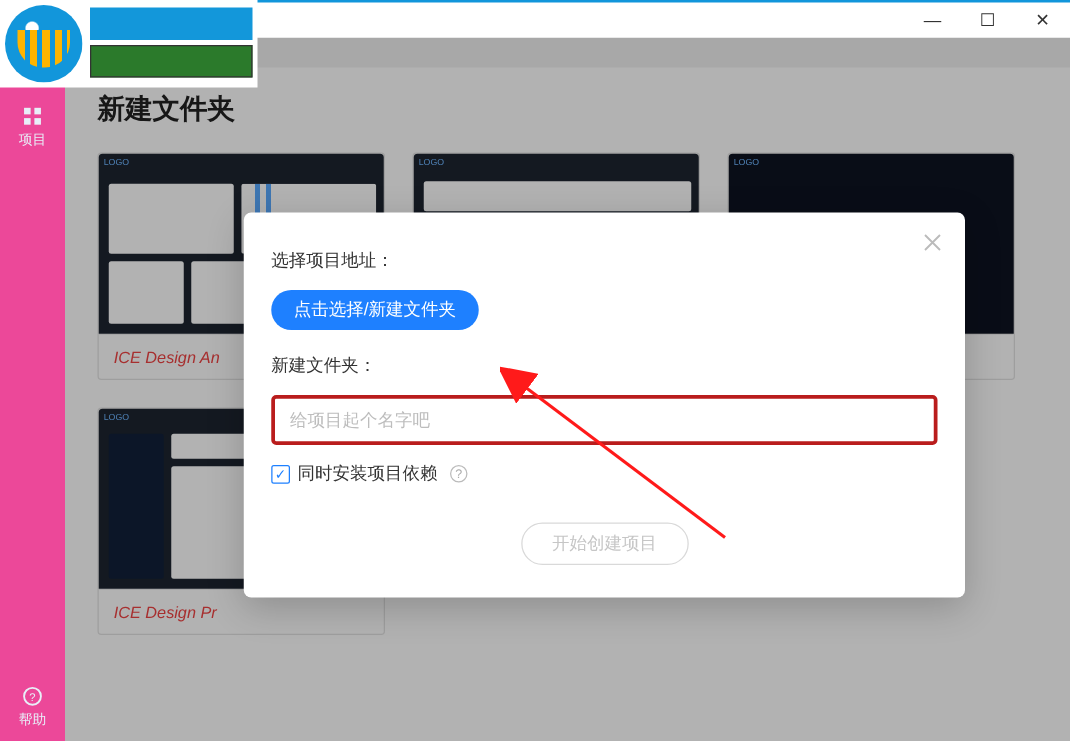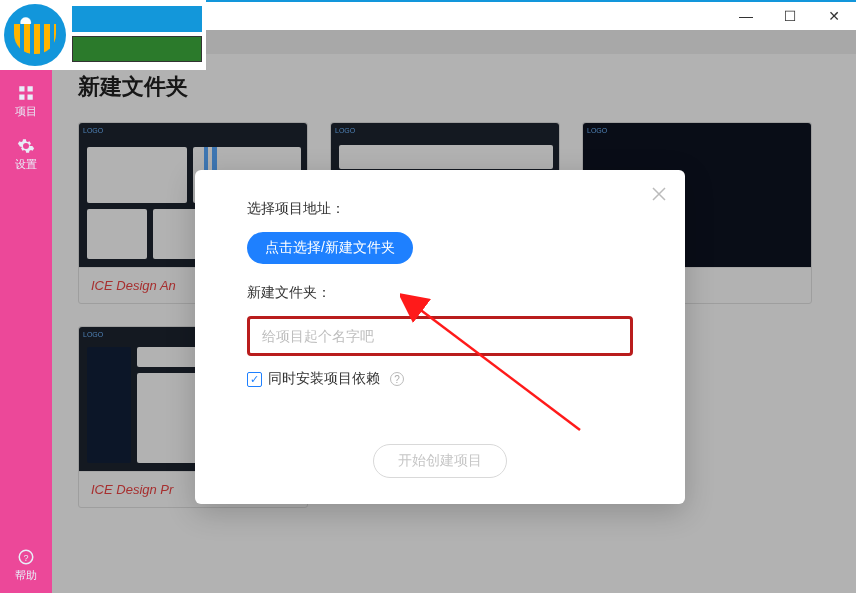--- a/index.html
+++ b/index.html
@@ -34,31 +34,31 @@
   .card { width: 230px; border: 1px solid #e3e3e3; border-radius: 3px; background: #fff; }
   .thumb { height: 144px; background: #1d2530; border-radius: 3px 3px 0 0; position: relative; overflow: hidden; }
   .thumb .bar { position:absolute; top:4px; left:4px; font-size:7px; color:#6fb5ff; }
   .thumb .panel { position:absolute; background:#fff; border-radius:2px; }
   .card-label { padding: 10px 12px; font-size: 13px; color: #ef4444; border-top: 1px solid #eee; font-style: italic; }
 
   
   .dim { position: absolute; inset: 0; background: rgba(0,0,0,0.30); }
 
   
-  .modal { position: absolute; left: 195px; top: 170px; width: 490px; background: #fff; border-radius: 6px; box-shadow: 0 8px 30px rgba(0,0,0,0.2); padding: 30px 52px 26px; }
+  .modal { position: absolute; left: 195px; top: 170px; width: 577px; background: #fff; border-radius: 6px; box-shadow: 0 8px 30px rgba(0,0,0,0.2); padding: 30px 22px 26px; }
   .modal .close { position:absolute; top:14px; right:16px; width:20px; height:20px; cursor:pointer; color:#bbb; font-size:18px; display:flex; align-items:center; justify-content:center; }
   .modal .label { font-size: 14px; color: #333; margin-bottom: 14px; }
   .btn-primary { display:inline-block; background:#1e80ff; color:#fff; font-size:14px; padding:7px 18px; border-radius:16px; border:none; cursor:pointer; }
   .section-gap { height: 20px; }
   .text-input { width: 100%; border:3px solid #b91c1c; border-radius:4px; padding:9px 12px; font-size:14px; color:#333; outline:none; }
   .text-input::placeholder { color:#bdbdbd; }
   .chk-row { display:flex; align-items:center; gap:6px; margin-top:14px; font-size:14px; color:#333; }
   .chk { width:15px; height:15px; border:1.3px solid #1e80ff; border-radius:2px; display:flex; align-items:center; justify-content:center; color:#1e80ff; font-size:11px; cursor:pointer; }
   .help-ic { width:14px; height:14px; border:1px solid #bbb; border-radius:50%; display:inline-flex; align-items:center; justify-content:center; font-size:10px; color:#aaa; margin-left:4px; }
-  .modal-footer { text-align:center; margin-top: 56px; }
+  .modal-footer { text-align:center; margin-top: 30px; }
   .btn-ghost { display:inline-block; border:1px solid #d9d9d9; color:#c6c6c6; background:#fff; font-size:14px; padding:7px 24px; border-radius:18px; cursor:default; }
 
   
   .arrow { position:absolute; left: 400px; top: 290px; pointer-events:none; z-index: 50; }
 </style>
 </head>
 <body>
 
 <div class="titlebar">
   <div class="btn">—</div>
@@ -78,26 +78,20 @@
 
   <div class="sidebar">
     <div class="side-item">
       <svg viewBox="0 0 24 24">
           <rect x="3" y="3" width="7" height="7"></rect>
           <rect x="14" y="3" width="7" height="7"></rect>
           <rect x="3" y="14" width="7" height="7"></rect>
           <rect x="14" y="14" width="7" height="7"></rect>
         </svg>
       <span>项目</span>
-    </div>
-    <div class="side-item">
-      <svg viewBox="0 0 24 24">
-          <path d="M12 8a4 4 0 100 8 4 4 0 000-8zm9 4a7 7 0 01-.1 1.2l2 1.6-2 3.4-2.4-1a7 7 0 01-2 1.2l-.4 2.6h-4l-.4-2.6a7 7 0 01-2-1.2l-2.4 1-2-3.4 2-1.6A7 7 0 013 12a7 7 0 01.1-1.2l-2-1.6 2-3.4 2.4 1a7 7 0 012-1.2L7.9 3h4l.4 2.6a7 7 0 012 1.2l2.4-1 2 3.4-2 1.6c.1.4.1.8.1 1.2z"></path>
-        </svg>
-      <span>设置</span>
     </div>
     <div class="side-spacer"></div>
     <div class="side-item">
       <svg viewBox="0 0 24 24">
           <circle cx="12" cy="12" r="9" fill="none" stroke="#e8eef8" stroke-width="2"></circle>
           <text x="12" y="17" text-anchor="middle" font-size="12" fill="#e8eef8">?</text>
         </svg>
       <span>帮助</span>
     </div>
   </div>

